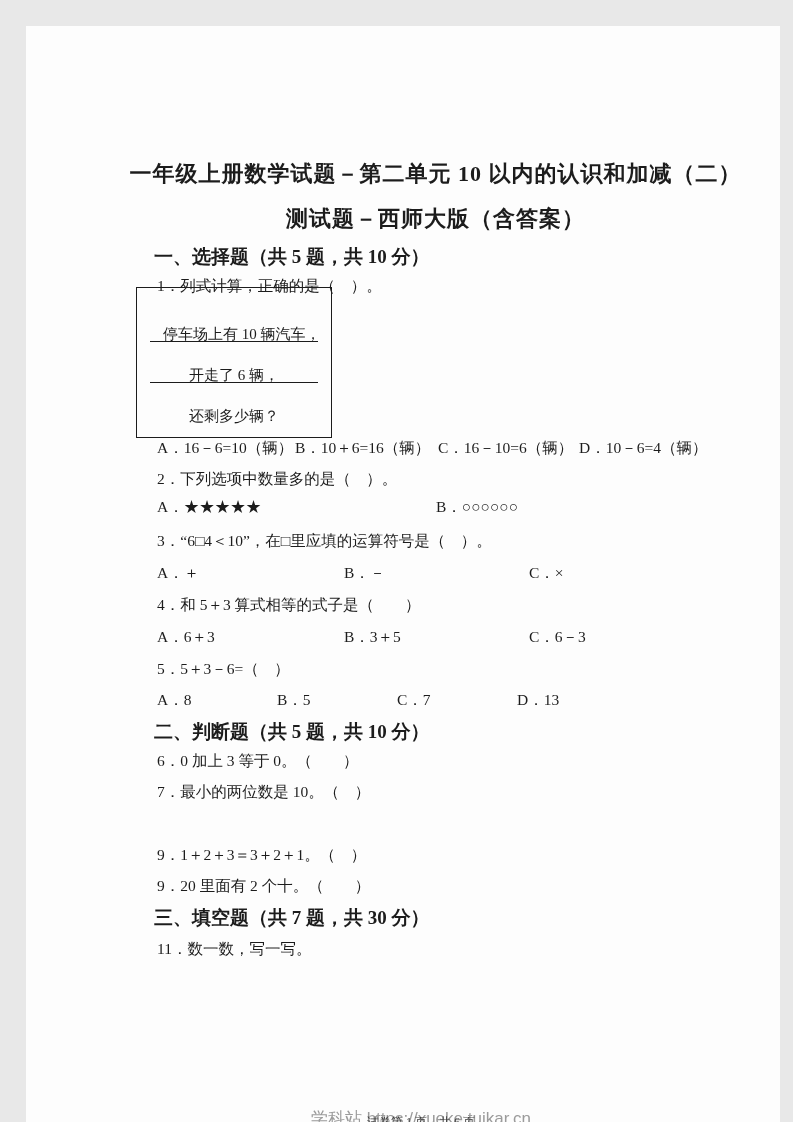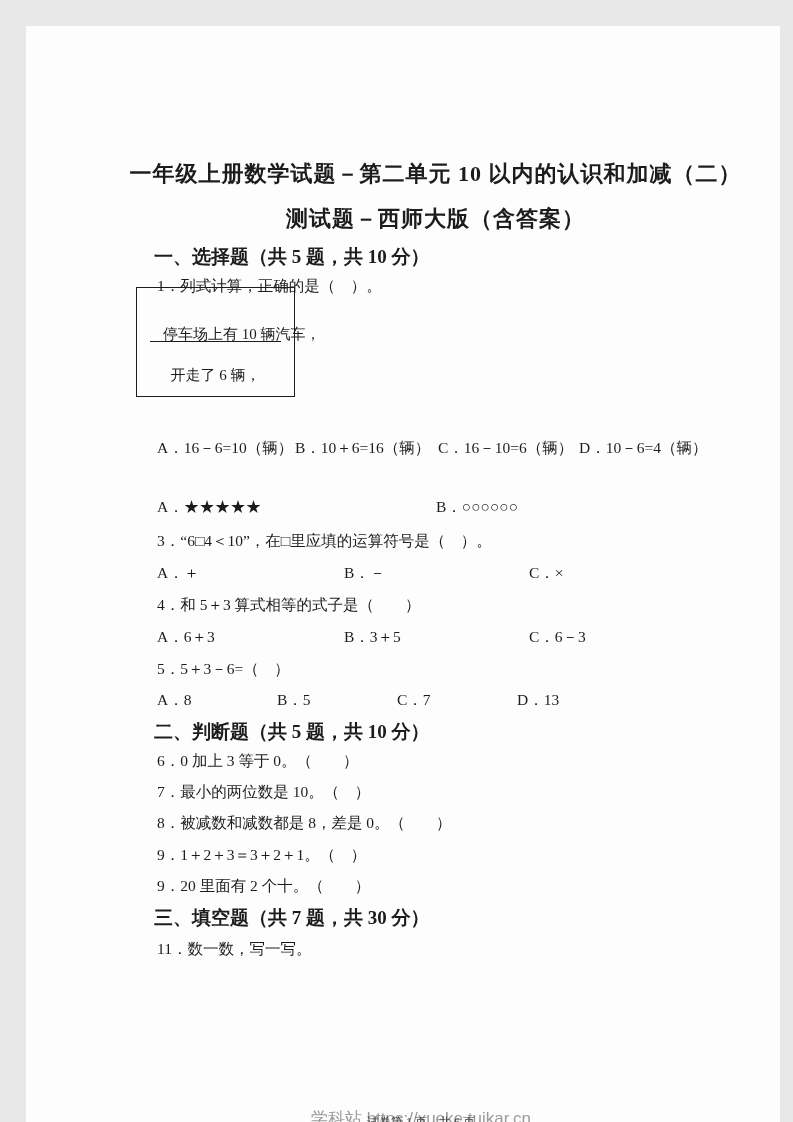--- a/index.html
+++ b/index.html
@@ -38,21 +38,21 @@
   }
   .opt {
     position: absolute;
     font-size: 15.5px;
     white-space: pre;
   }
   .qbox {
     position: absolute;
     left: 110px;
     top: 261px;
-    width: 159px;
+    width: 196px;
     border: 1.5px solid #1c1c1c;
   }
   .qbox-row {
     height: 41px;
     line-height: 41px;
     text-align: center;
     font-size: 15px;
     white-space: pre;
     border-bottom: 1.5px solid #1c1c1c;
   }
@@ -87,27 +87,29 @@
   <div class="title-line" style="top:120px">一年级上册数学试题－第二单元 10 以内的认识和加减（二）</div>
   <div class="title-line" style="top:165px">测试题－西师大版（含答案）</div>
 
   <div class="section-heading" style="top:205px">一、选择题（共 5 题，共 10 分）</div>
 
   <div class="line" style="top:237px">1．列式计算，正确的是（　）。</div>
 
   <div class="qbox">
     <div class="qbox-row">停车场上有 10 辆汽车，</div>
     <div class="qbox-row">开走了 6 辆，</div>
+    <div class="qbox-row">还剩多少辆？</div>
   </div>
 
   <span class="opt" style="top:399px;left:118px">A．16－6=10（辆）</span>
   <span class="opt" style="top:399px;left:256px">B．10＋6=16（辆）</span>
   <span class="opt" style="top:399px;left:399px">C．16－10=6（辆）</span>
   <span class="opt" style="top:399px;left:540px">D．10－6=4（辆）</span>
 
+  <div class="line" style="top:430px">2．下列选项中数量多的是（　）。</div>
   <span class="opt" style="top:458px;left:118px">A．★★★★★</span>
   <span class="opt" style="top:458px;left:397px">B．○○○○○○</span>
 
   <div class="line" style="top:492px">3．“6□4＜10”，在□里应填的运算符号是（　）。</div>
   <span class="opt" style="top:524px;left:118px">A．＋</span>
   <span class="opt" style="top:524px;left:305px">B．－</span>
   <span class="opt" style="top:524px;left:490px">C．×</span>
 
   <div class="line" style="top:556px">4．和 5＋3 算式相等的式子是（　　）</div>
   <span class="opt" style="top:588px;left:118px">A．6＋3</span>
@@ -117,21 +119,20 @@
   <div class="line" style="top:620px">5．5＋3－6=（　）</div>
   <span class="opt" style="top:651px;left:118px">A．8</span>
   <span class="opt" style="top:651px;left:238px">B．5</span>
   <span class="opt" style="top:651px;left:358px">C．7</span>
   <span class="opt" style="top:651px;left:478px">D．13</span>
 
   <div class="section-heading" style="top:680px">二、判断题（共 5 题，共 10 分）</div>
 
   <div class="line" style="top:712px">6．0 加上 3 等于 0。（　　）</div>
   <div class="line" style="top:743px">7．最小的两位数是 10。（　）</div>
-  <div class="line" style="top:774px">8．被减数和减数都是 8，差是 0。（　　）</div>
   <div class="line" style="top:806px">9．1＋2＋3＝3＋2＋1。（　）</div>
   <div class="line" style="top:837px">9．20 里面有 2 个十。（　　）</div>
 
   <div class="section-heading" style="top:866px">三、填空题（共 7 题，共 30 分）</div>
 
   <div class="line" style="top:900px">11．数一数，写一写。</div>
 
   <div class="watermark">学科站 https://xueke.tuikar.cn</div>
   <div class="footer-page">试卷第 1 页，共 6 页</div>
 

